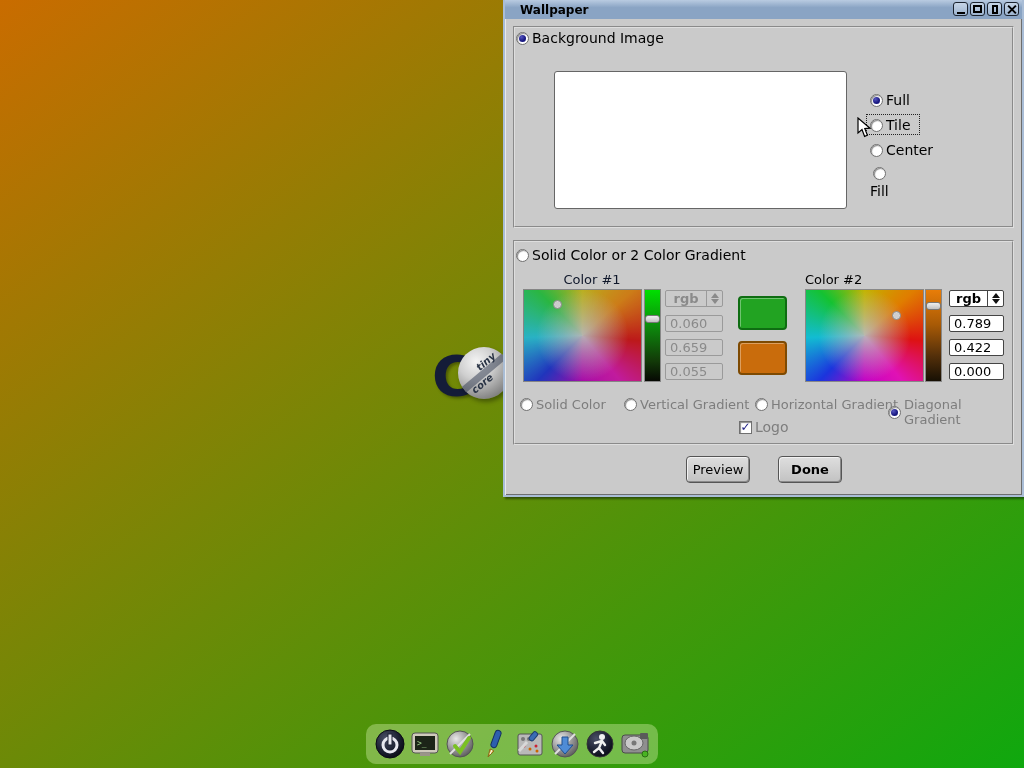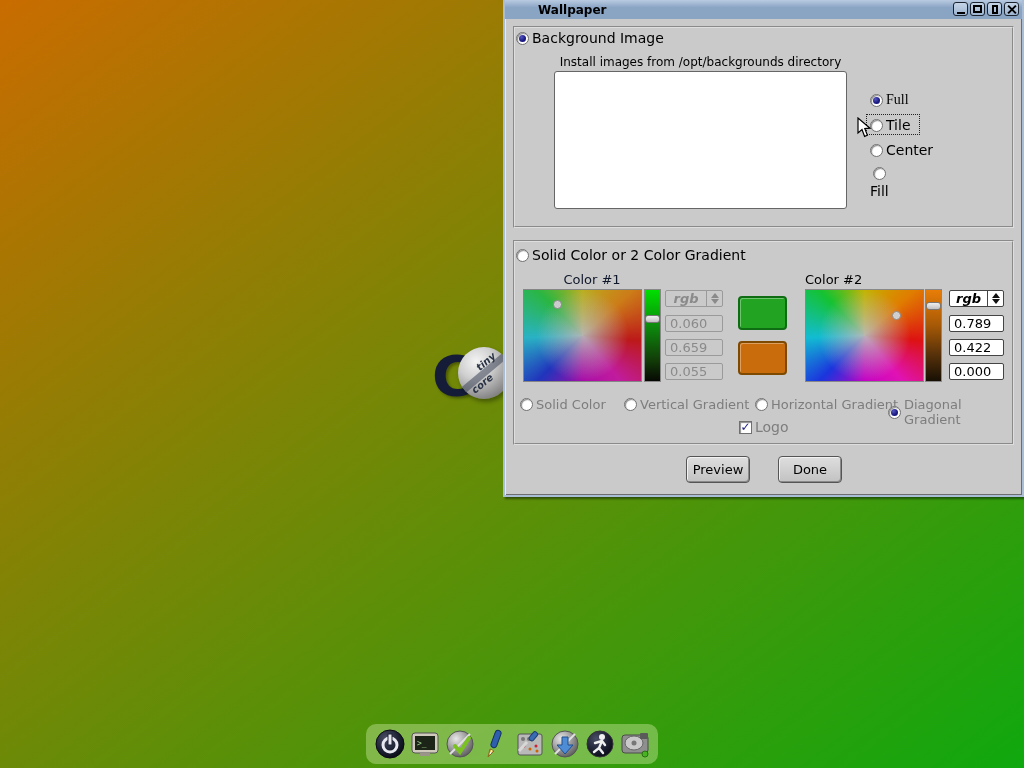--- a/index.html
+++ b/index.html
@@ -21,21 +21,21 @@
   [data-name="logo-ball-stripe"]{position:absolute;left:-6px;top:20px;width:70px;height:7px;
     background:rgba(60,70,90,0.55);transform:rotate(-40deg);}
 
   
   #win{position:absolute;left:503px;top:0;width:521px;height:497px;z-index:5;
     background:#cacaca;border:2px solid #a9bdd6;border-top:none;box-sizing:border-box;
     box-shadow:inset 1px 1px 0 #e9e9e9,inset -1px -1px 0 #6e6e6e,2px 2px 2px rgba(0,0,0,0.45);}
   #titlebar{position:absolute;left:0;top:0;width:100%;height:19px;
     background:linear-gradient(#b9cbe1,#8aa4c4 40%,#8aa4c4);display:flex;align-items:center;
     border-bottom:1px solid #5f7folk;box-sizing:border-box;}
-  [data-name="window-title"]{font-size:12px;font-weight:bold;color:#000;margin-left:33px;}
+  [data-name="window-title"]{font-size:12px;font-weight:bold;color:#000;margin-left:15px;}
   #winbtns{position:absolute;right:3px;top:2px;display:flex;gap:2px;}
   .wbtn{width:15px;height:14px;background:linear-gradient(#c6d5e7,#9db4d0);
     border:1px solid #1c2430;border-radius:3px;box-sizing:border-box;
     display:flex;align-items:center;justify-content:center;cursor:pointer;}
   [data-name="minimize-icon"]{width:8px;height:2px;background:#000;margin-top:8px;}
   [data-name="maximize-icon"]{width:9px;height:8px;border:2px solid #000;box-sizing:border-box;}
   [data-name="shade-icon"]{width:6px;height:9px;border:2px solid #000;box-sizing:border-box;}
   [data-name="close-icon"]{position:relative;width:9px;height:9px;}
   [data-name="close-icon"]::before,[data-name="close-icon"]::after{content:"";position:absolute;
     left:4px;top:-1px;width:2px;height:11px;background:#000;}
@@ -59,21 +59,21 @@
   .checkbox{width:13px;height:13px;background:#fff;box-sizing:border-box;border:1px solid #707070;
     box-shadow:inset 1px 1px 1px rgba(0,0,0,0.45);display:flex;align-items:center;justify-content:center;
     font-size:12px;font-weight:bold;color:#181880;line-height:10px;}
 
   
   [data-name="radio-background-image"]{left:11px;top:30px;}
   [data-name="install-hint"]{position:absolute;left:49px;top:55px;width:293px;text-align:center;
     font-size:12px;color:#000;}
   [data-name="background-image-list"]{position:absolute;left:49px;top:71px;width:293px;height:138px;
     background:#fff;border:1px solid #666;border-radius:3px;box-sizing:border-box;}
-  [data-name="radio-full"]{left:365px;top:92px;font-family:Liberation Serif, serif;}
+  [data-name="radio-full"]{left:365px;top:92px;}
   [data-name="radio-tile"]{left:365px;top:117px;}
   [data-name="radio-center"]{left:365px;top:142px;}
   [data-name="radio-fill"]{left:365px;top:167px;flex-direction:column;}
   #tile-focus{position:absolute;left:361px;top:114px;width:52px;height:19px;
     border:1px dotted #222;pointer-events:none;}
 
   
   [data-name="radio-solid-or-gradient"]{left:11px;top:247px;}
   .clabel{position:absolute;font-size:13px;}
   [data-name="color1-label"]{left:18px;top:272px;width:138px;text-align:center;color:#0f172a;}
@@ -95,21 +95,21 @@
   .vslider{position:absolute;width:17px;height:93px;border:1px solid #888;box-sizing:border-box;}
   #c1-slider{left:139px;top:289px;background:linear-gradient(to bottom,#00df00,#0d8a0d 40%,#123a08 78%,#060803 100%);}
   #c2-slider{left:420px;top:289px;background:linear-gradient(to bottom,#e87d08,#a85a06 38%,#55300a 72%,#171004 100%);}
   .shandle{position:absolute;left:0px;width:15px;height:8px;background:linear-gradient(#efefef,#c2c2c2);
     border:1px solid #777;border-radius:3px;box-sizing:border-box;}
   #c1-handle{top:25px;}
   #c2-handle{top:12px;}
 
   .choice{position:absolute;height:17px;display:flex;align-items:stretch;border:1px solid #444;
     border-radius:2px;background:#fff;box-sizing:border-box;cursor:pointer;}
-  .choice .mode{flex:1;font-size:13px;font-weight:bold;font-style:italic;color:#000;
+  .choice .mode{flex:1;font-size:13px;font-weight:bold;color:#000;
     display:flex;align-items:center;justify-content:center;}
   .choice .arrows{width:15px;border-left:1px solid #444;display:flex;flex-direction:column;
     align-items:center;justify-content:center;gap:1px;}
   .tri-up{width:0;height:0;border-left:4px solid transparent;border-right:4px solid transparent;
     border-bottom:5px solid #111;}
   .tri-dn{width:0;height:0;border-left:4px solid transparent;border-right:4px solid transparent;
     border-top:5px solid #111;}
   .choice.dis{border-color:#9a9a9a;background:#cacaca;}
   .choice.dis .mode{color:#8a8a8a;}
   .choice.dis .arrows{border-left-color:#9a9a9a;}
@@ -135,21 +135,21 @@
   [data-name="radio-vertical-gradient"]{left:119px;top:397px;font-size:13px;}
   [data-name="radio-horizontal-gradient"]{left:250px;top:397px;font-size:13px;}
   [data-name="radio-diagonal-gradient"]{left:383px;top:397px;font-size:13px;}
   [data-name="logo-checkbox-row"]{left:234px;top:419px;font-size:14px;}
 
   .pushbtn{position:absolute;width:64px;height:27px;background:linear-gradient(#dedede,#c2c2c2);
     border:1px solid #555;border-radius:4px;box-sizing:border-box;font-size:13px;color:#000;
     display:flex;align-items:center;justify-content:center;cursor:pointer;
     box-shadow:inset 1px 1px 0 #f2f2f2,inset -1px -1px 0 #8a8a8a;}
   [data-name="preview-button"]{left:181px;top:456px;}
-  [data-name="done-button"]{left:273px;top:456px;}
+  [data-name="done-button"]{left:273px;top:456px;font-weight:bold;}
 
   
   #dock{position:absolute;left:366px;top:724px;width:292px;height:40px;z-index:2;
     background:rgba(205,233,162,0.42);border-radius:10px;display:flex;align-items:center;
     justify-content:center;gap:2px;}
   .dicon{width:33px;height:33px;display:flex;align-items:center;justify-content:center;cursor:pointer;}
 
   
   #cursor{position:absolute;left:857px;top:117px;z-index:9;pointer-events:none;}
 </style>
@@ -184,21 +184,20 @@
             <span data-name="close-icon"></span>
           </div>
       </div>
     </div>
 
     <div id="frame-top" class="frame" data-name="background-image-frame"></div>
     <div class="rrow" data-name="radio-background-image">
       <span class="radio sel" data-name="background-image-radio-icon"></span>
       <span>Background Image</span>
     </div>
-    <div data-name="install-hint">Install images from /opt/backgrounds directory</div>
     <div data-name="background-image-list"></div>
 
     <div id="tile-focus" data-name="tile-focus-rect"></div>
     <div class="rrow" data-name="radio-full">
       <span class="radio sel" data-name="full-radio-icon"></span>
       <span>Full</span>
     </div>
     <div class="rrow" data-name="radio-tile">
       <span class="radio" data-name="tile-radio-icon"></span>
       <span>Tile</span>

